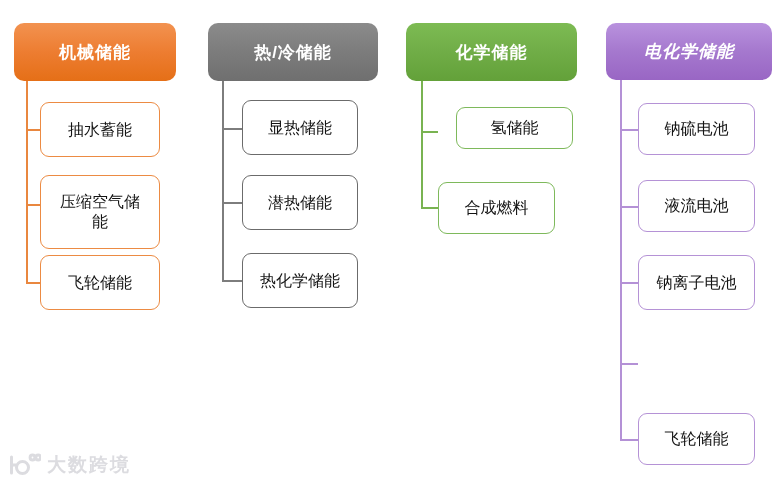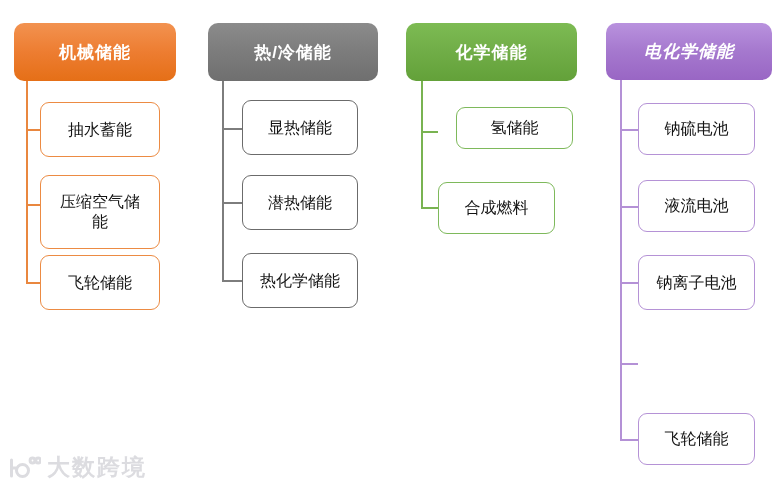--- a/index.html
+++ b/index.html
@@ -23,21 +23,21 @@
   .n-purple{border:1.5px solid #B592D6;}
 
   .vl{position:absolute;width:1.5px;}
   .st{position:absolute;height:1.5px;}
   .l-orange{background:#E9873F;}
   .l-gray  {background:#7D7D7D;}
   .l-green {background:#79B351;}
   .l-purple{background:#B491D6;}
 
   .watermark{position:absolute;left:8px;top:452px;display:flex;align-items:center;
-             gap:6px;color:#DCDCE0;font-weight:700;font-size:23px;letter-spacing:2px;
+             gap:6px;color:#DCDCE0;font-weight:700;font-size:19px;letter-spacing:2px;
              user-select:none;}
 </style>
 </head>
 <body>
 
 <div id="canvas">
 
   <div class="hdr h-orange" style="left:14px;top:23px;width:162px;height:58px;">机械储能</div>
   <div class="vl l-orange" style="left:26px;top:81px;height:201px;"></div>
   <div class="st l-orange" style="left:26px;top:129px;width:14px;"></div>

